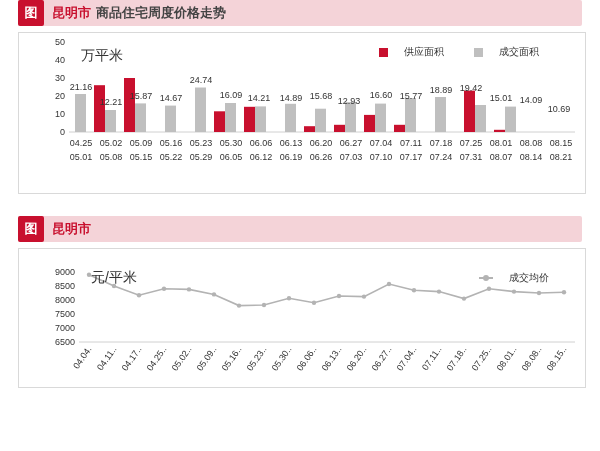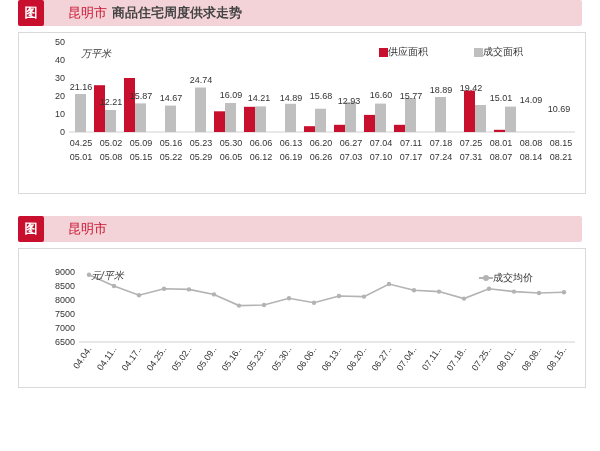--- a/index.html
+++ b/index.html
@@ -13,50 +13,50 @@
   .hdr{
     position:relative;height:26px;margin:0 18px;
     background:#f4d3d8;border-radius:2px;
     display:flex;align-items:center;
   }
   .hdr .badge{
     width:26px;height:26px;background:#c8102e;color:#fff;
     display:flex;align-items:center;justify-content:center;
     font-size:13px;font-weight:bold;border-radius:2px;flex:0 0 auto;
   }
-  .hdr .t1{color:#c8102e;font-size:13px;font-weight:normal;margin-left:24px;}
+  .hdr .t1{color:#c8102e;font-size:13px;font-weight:bold;margin-left:8px;}
   .hdr .t2{color:#444;font-size:13px;font-weight:bold;margin-left:5px;}
   
   .frame{
     position:relative;margin:6px 14px 0 18px;height:160px;
     border:1px solid #d9d9d9;background:#fff;
   }
   .frame2{height:138px;text-align:center;}
   .unit{
-    position:absolute;font-size:10px;color:#333;font-style:italic;
+    position:absolute;font-size:14px;color:#333;
   }
   .legend{
-    position:absolute;display:flex;align-items:center;gap:0;font-size:10px;color:#333;
+    position:absolute;display:flex;align-items:center;gap:16px;font-size:10px;color:#333;
   }
   .sw{width:9px;height:9px;display:inline-block;}
   .swline{width:14px;height:2px;display:inline-block;position:relative;}
   .swline::after{content:"";position:absolute;left:4px;top:-2px;width:6px;height:6px;border-radius:50%;background:#b3b3b3;}
   svg{display:block;}
   .axlbl{font-size:9px;fill:#333;}
   .vlbl{font-size:9px;fill:#333;}
   .xlbl{font-size:9px;fill:#333;}
 </style>
 </head>
 <body>
 
 <div class="panel">
   <div class="hdr">
     <div class="badge">图</div>
     <div class="t1">昆明市</div>
-    <div class="t2">商品住宅周度供求走势</div>
+    <div class="t2">商品住宅周度价格走势</div>
   </div>
 
   <div class="frame">
     <svg width="562" height="158" viewBox="0 0 562 158">
 
       <g>
         <text class="axlbl" x="46" y="12" text-anchor="end">50</text>
         <text class="axlbl" x="46" y="30" text-anchor="end">40</text>
         <text class="axlbl" x="46" y="48" text-anchor="end">30</text>
         <text class="axlbl" x="46" y="66" text-anchor="end">20</text>

